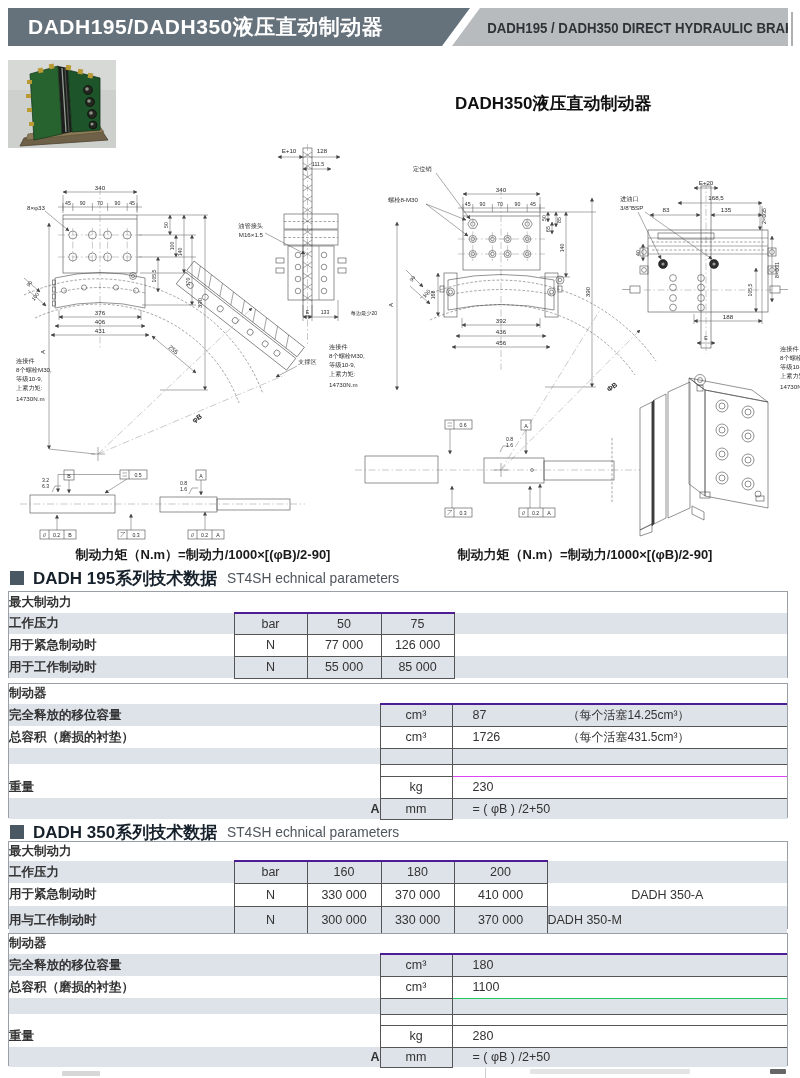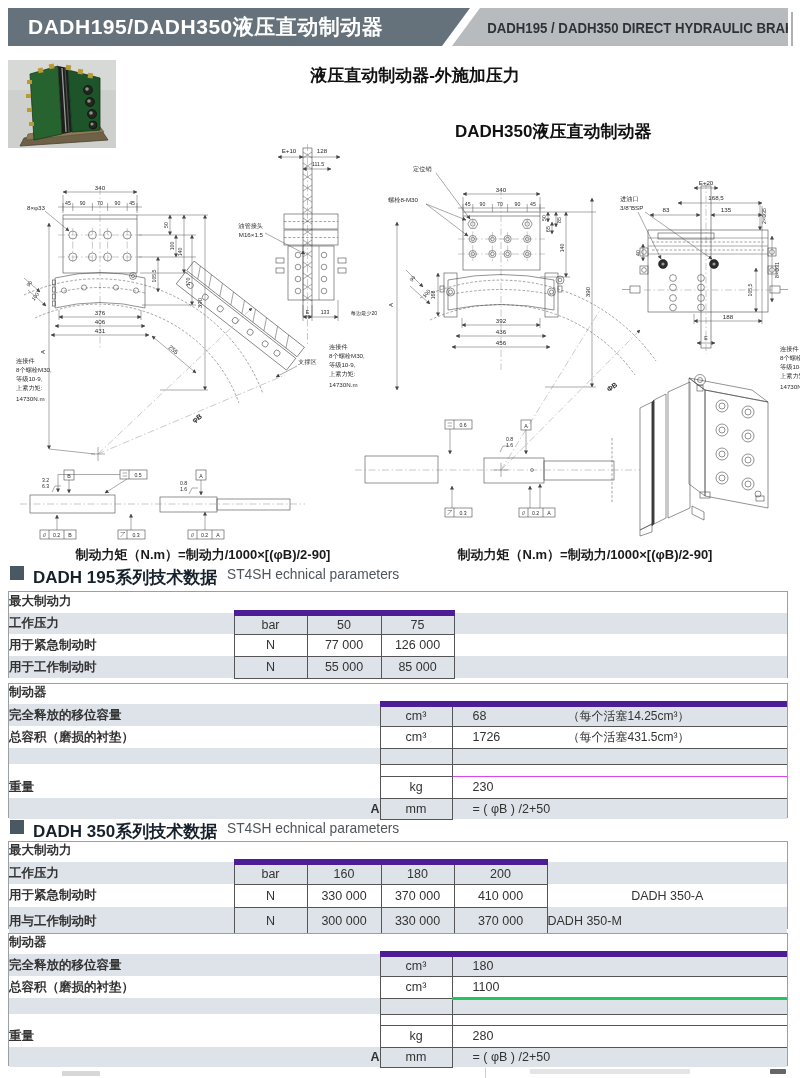--- a/index.html
+++ b/index.html
@@ -15,33 +15,33 @@
     transform:scaleX(.88);transform-origin:left center;}
   .vline{position:absolute;left:791px;top:12px;width:2px;height:34px;background:#adb1b4;}
   
   .subtitle{position:absolute;left:250px;top:64px;width:330px;text-align:center;font-weight:bold;font-size:17px;color:#111;}
   .dtitle{position:absolute;font-weight:bold;font-size:17px;color:#111;white-space:nowrap;}
   
   .photo{position:absolute;left:8px;top:60px;width:108px;height:88px;background:#cdd0cd;}
   
   .formula{position:absolute;top:546px;text-align:center;font-weight:bold;font-size:13px;color:#1a1a1a;white-space:nowrap;}
   
-  .sec{position:absolute;left:10px;height:24px;display:flex;align-items:flex-start;}
+  .sec{position:absolute;left:10px;height:24px;display:flex;align-items:center;}
   .sq{width:14px;height:14px;background:#4a5864;display:inline-block;}
   .sct{font-weight:bold;font-size:17px;color:#17212c;margin-left:9px;white-space:nowrap;}
   .sce{font-size:14.5px;color:#4e555b;margin-left:10px;white-space:nowrap;transform:scaleX(.95);transform-origin:left center;}
   
   .tbox{position:absolute;left:8px;width:780px;border:1px solid #9aa0a6;box-sizing:border-box;background:#fff;}
   table.tt{border-collapse:collapse;width:100%;table-layout:fixed;}
   table.tt td{font-size:12.5px;color:#333;padding:0;overflow:hidden;white-space:nowrap;}
   td.lbl{padding-left:78px;color:#1d1d1d;font-weight:bold;font-size:12.5px;text-align:left;}
   td.lblr{padding-right:10px;color:#1d1d1d;font-weight:bold;text-align:right;}
   tr.shade td{background:#dee3e9;}
   td.g{border-left:1px solid #555;border-right:1px solid #555;border-bottom:1px solid #555;text-align:center;}
-  td.gt{border-top:6px solid #4c1d95;}
+  td.gt{border-top:2px solid #4c1d95;}
   td.vg{border-left:1px solid #555;text-align:left;}
   .vmain{display:inline-block;width:95px;padding-left:20px;}
   .vnote{font-size:12px;color:#333;}
   
   .smudge{position:absolute;background:#c9c9c9;opacity:.75;border-radius:1px;}
   
   svg text{font-family:"Liberation Sans",sans-serif;fill:#2b2b2b;}
   .s{stroke:#4a4a4a;stroke-width:.6;fill:none;}
   .d{stroke:#555;stroke-width:.5;fill:none;}
   .cl{stroke:#888;stroke-width:.45;fill:none;stroke-dasharray:7 2.5 1.5 2.5;}
@@ -87,22 +87,21 @@
       <rect x="58" y="5" width="5" height="5" fill="#b99a35" transform="rotate(8 60 7)"></rect>
       <rect x="70" y="9" width="5" height="5" fill="#b99a35" transform="rotate(8 72 11)"></rect>
       <rect x="80" y="13" width="5" height="5" fill="#b99a35" transform="rotate(8 82 15)"></rect>
       <rect x="19" y="20" width="5" height="4" fill="#b99a35"></rect>
         <rect x="18" y="34" width="5" height="4" fill="#b99a35"></rect>
       <rect x="19" y="48" width="5" height="4" fill="#b99a35"></rect>
         <rect x="21" y="62" width="5" height="4" fill="#b99a35"></rect>
     </svg>
   </div>
 
-  <div class="subtitle">液压直动制动器-外施加压力</div>
-  <div class="dtitle" style="left:455px;top:120px;">DADH350液压直动制动器</div>
+  <div class="dtitle" style="left:455px;top:92px;">DADH350液压直动制动器</div>
 
   <svg style="position:absolute;left:0;top:140px;" width="800" height="425" viewBox="0 0 800 425">
     <defs>
       <marker id="m" viewBox="0 0 10 10" refX="9" refY="5" markerWidth="8" markerHeight="8" orient="auto-start-reverse">
         <path d="M0,0L10,5L0,10z" fill="#444"></path>
       </marker>
     </defs>
 
     <g>
       <line class="d" x1="63" y1="52" x2="137" y2="52" marker-start="url(#m)" marker-end="url(#m)"></line>
@@ -651,21 +650,21 @@
           <col>
         </colgroup>
       <tbody>
           <tr style="height:20px">
         <td class="lbl" colspan="3">制动器</td>
       </tr>
       <tr class="shade" style="height:22px">
         <td class="lbl">完全释放的移位容量</td>
         <td class="g gt">cm³</td>
         <td class="vg gt" style="border-bottom:1px solid #555">
-          <span class="vmain">68</span><span class="vnote">（每个活塞14.25cm³）</span>
+          <span class="vmain">87</span><span class="vnote">（每个活塞14.25cm³）</span>
         </td>
       </tr>
       <tr style="height:22px">
         <td class="lbl">总容积（磨损的衬垫）</td>
         <td class="g">cm³</td>
         <td class="vg" style="border-bottom:1px solid #555">
           <span class="vmain">1726</span><span class="vnote">（每个活塞431.5cm³）</span>
         </td>
       </tr>
       <tr class="shade" style="height:16px">
@@ -758,21 +757,21 @@
       <tr class="shade" style="height:22px">
         <td class="lbl">完全释放的移位容量</td>
         <td class="g gt">cm³</td>
         <td class="vg gt" style="border-bottom:1px solid #555">
           <span class="vmain">180</span>
         </td>
       </tr>
       <tr style="height:22px">
         <td class="lbl">总容积（磨损的衬垫）</td>
         <td class="g">cm³</td>
-        <td class="vg" style="border-bottom:3px solid #22c55e">
+        <td class="vg" style="border-bottom:1px solid #22c55e">
           <span class="vmain">1100</span>
         </td>
       </tr>
       <tr class="shade" style="height:16px">
         <td></td>
         <td class="g"></td>
         <td class="vg" style="border-bottom:1px solid #555"></td>
       </tr>
       <tr style="height:11px">
         <td></td>

